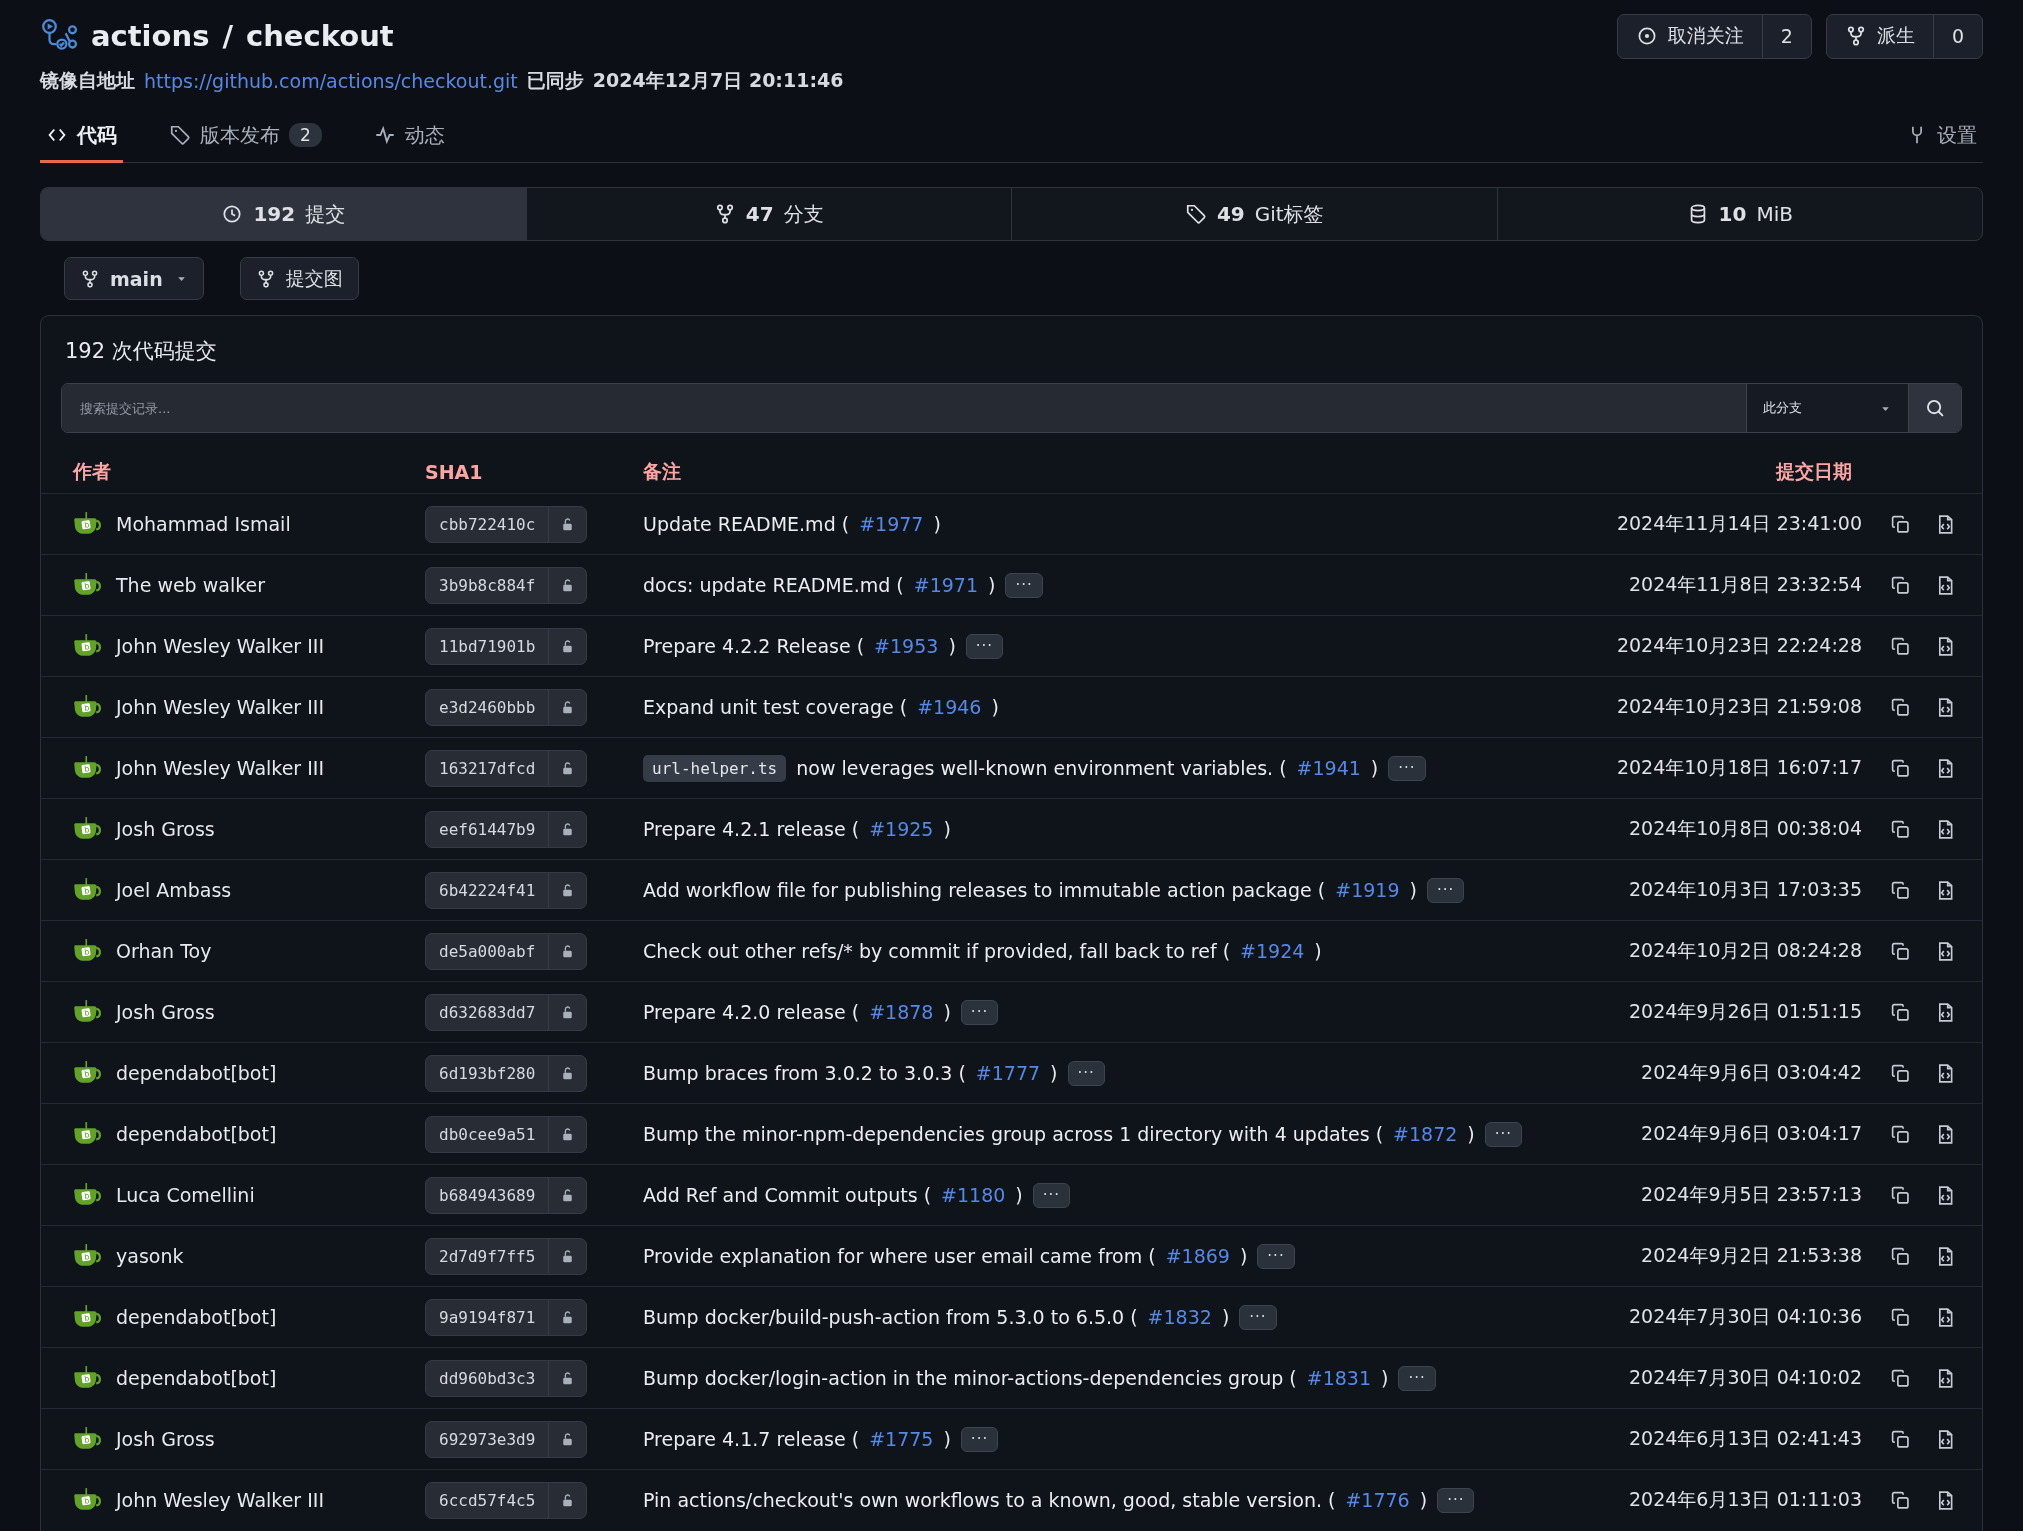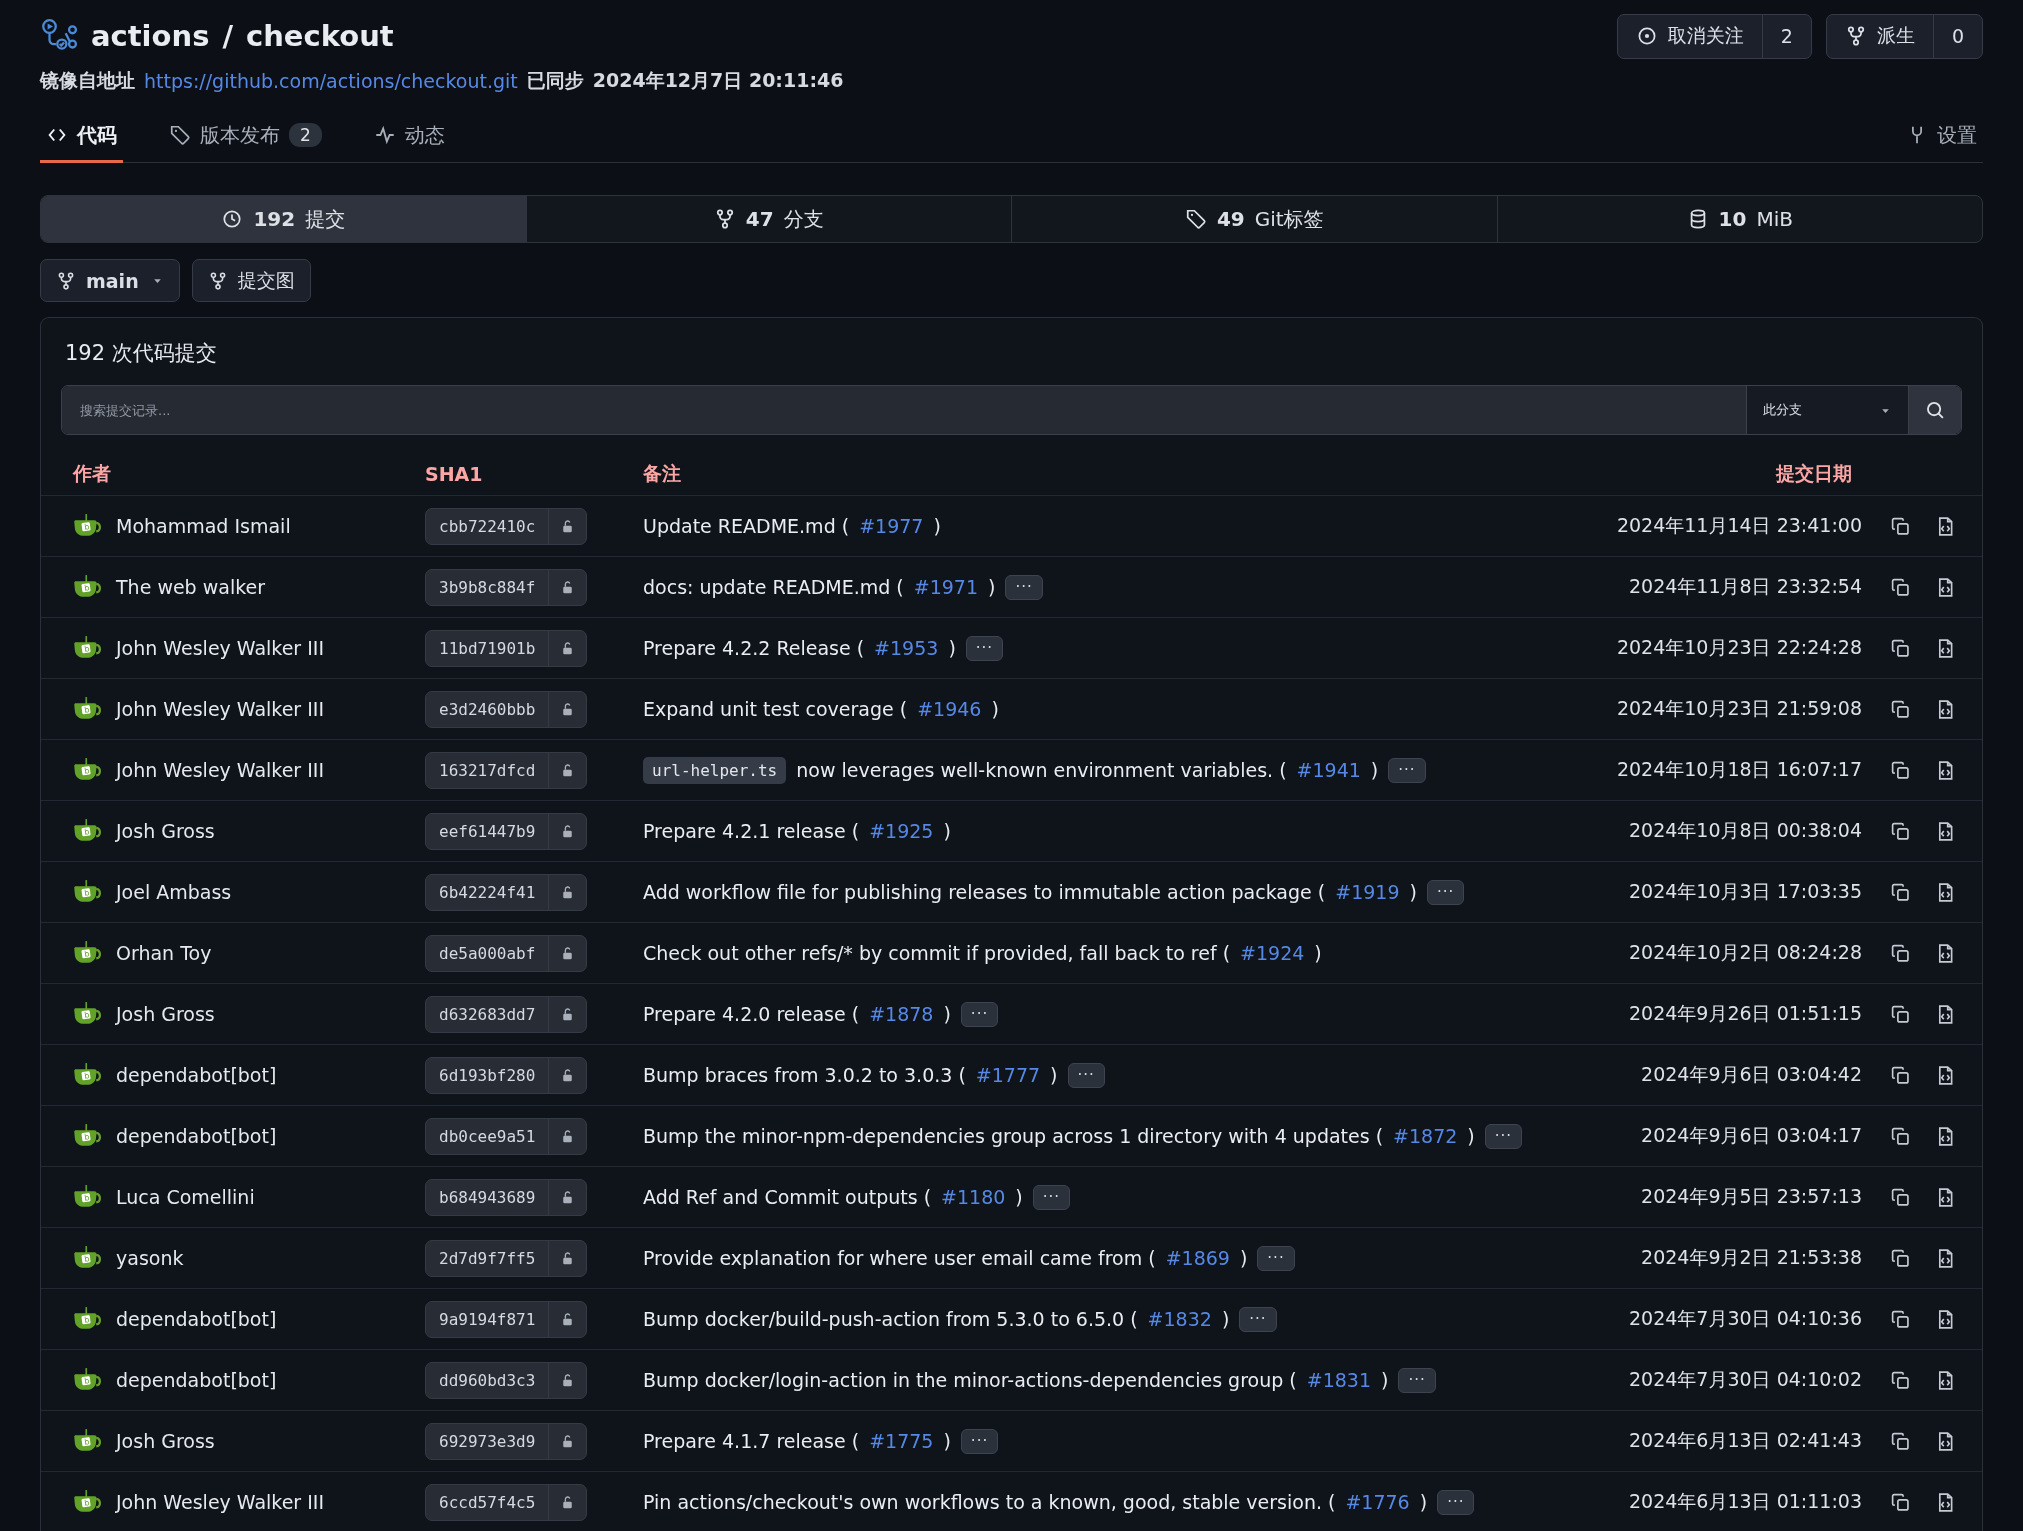--- a/index.html
+++ b/index.html
@@ -33,32 +33,32 @@
 
   
   .tabs{display:flex;align-items:stretch;margin-top:16px;border-bottom:1px solid var(--border);height:53px;}
   .tab{display:flex;align-items:center;gap:9px;padding:0 6px;margin-right:40px;font-size:20px;
     color:var(--muted);cursor:pointer;margin-bottom:-1px;border-bottom:3px solid transparent;}
   .tab.active{color:#eef1f5;font-weight:bold;border-bottom-color:var(--accent);}
   .tab .badge{background:#2d333d;border-radius:11px;padding:2px 11px;font-size:17px;font-weight:normal;color:#dfe3e8;}
   .tab-settings{margin-left:auto;margin-right:0;}
 
   
-  .stats-bar{display:flex;margin-top:32px;height:48px;border:1px solid #2e343e;border-radius:8px;
+  .stats-bar{display:flex;margin-top:24px;height:54px;border:1px solid #2e343e;border-radius:8px;
     overflow:hidden;background:#12161d;}
   .stat{flex:1;display:flex;align-items:center;justify-content:center;gap:10px;font-size:20px;
     color:#dde1e6;border-left:1px solid #2e343e;cursor:pointer;}
   .stat:first-child{border-left:none;}
   .stat.active{background:#2e333d;}
   .stat b{font-weight:bold;}
 
   
   .branch-row{margin-top:16px;display:flex;gap:12px;}
   .btn{height:43px;background:var(--btnbg);border:1px solid var(--btnborder);border-radius:7px;
-    font-size:19px;color:#dbdfe5;padding:0 15px;display:inline-flex;gap:10px;align-items:center;cursor:pointer;}
+    font-size:19px;color:#dbdfe5;padding:0 15px;display:inline-flex;gap:10px;align-items:center;cursor:pointer;margin-left:24px;}
   .btn .caret{margin-left:2px;}
   .branch-name{font-weight:bold;}
 
   
   .commits-panel{margin-top:15px;border:1px solid var(--border);border-bottom:none;
     border-radius:9px 9px 0 0;background:var(--panelbg);height:1226px;overflow:hidden;}
   .panel-title{padding:21px 24px 10px;font-size:21px;color:#e8ebf0;}
   .search-row{margin:8px 20px 18px;display:flex;height:50px;border:1px solid #3a414c;border-radius:7px;overflow:hidden;}
   .search-input{flex:1;background:#262b33;border:none;outline:none;padding:0 18px;font-size:13px;
     color:#e6eaee;font-family:"DejaVu Sans",sans-serif;}

